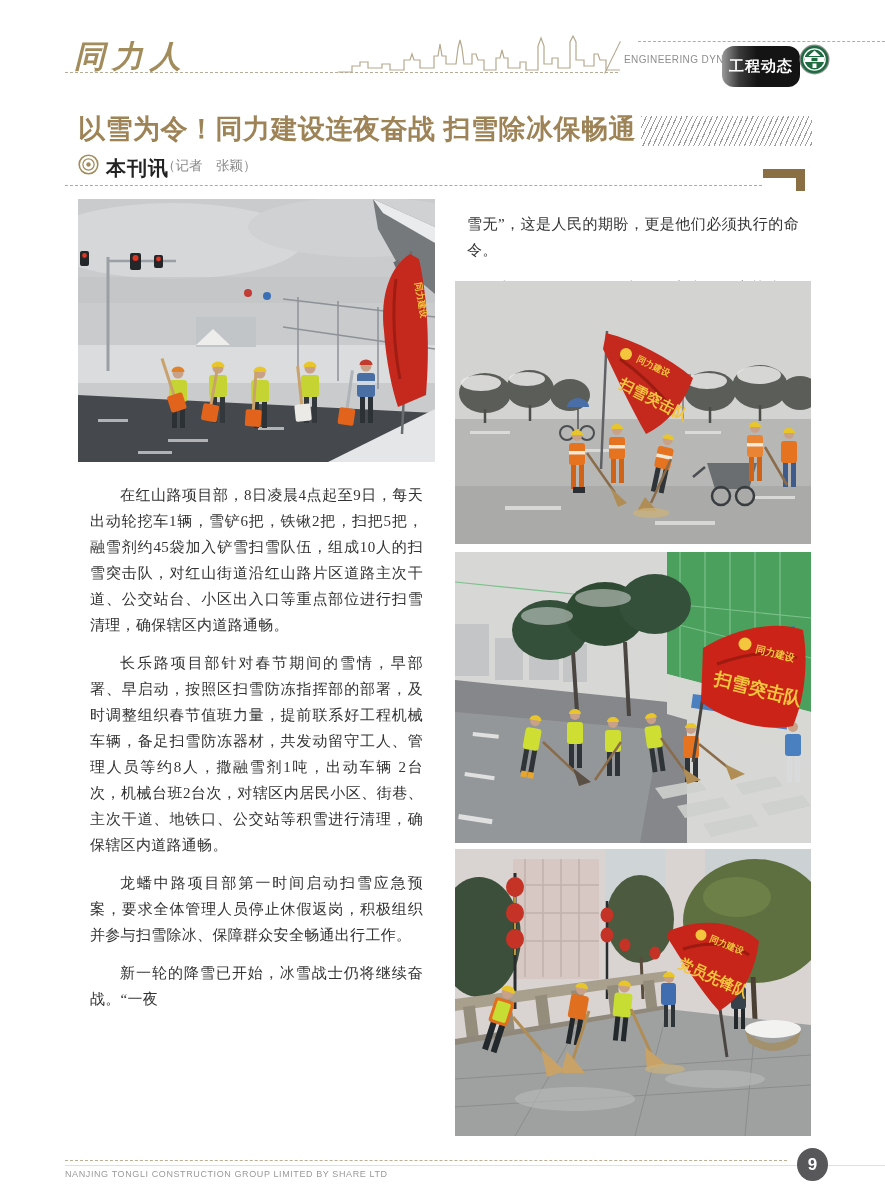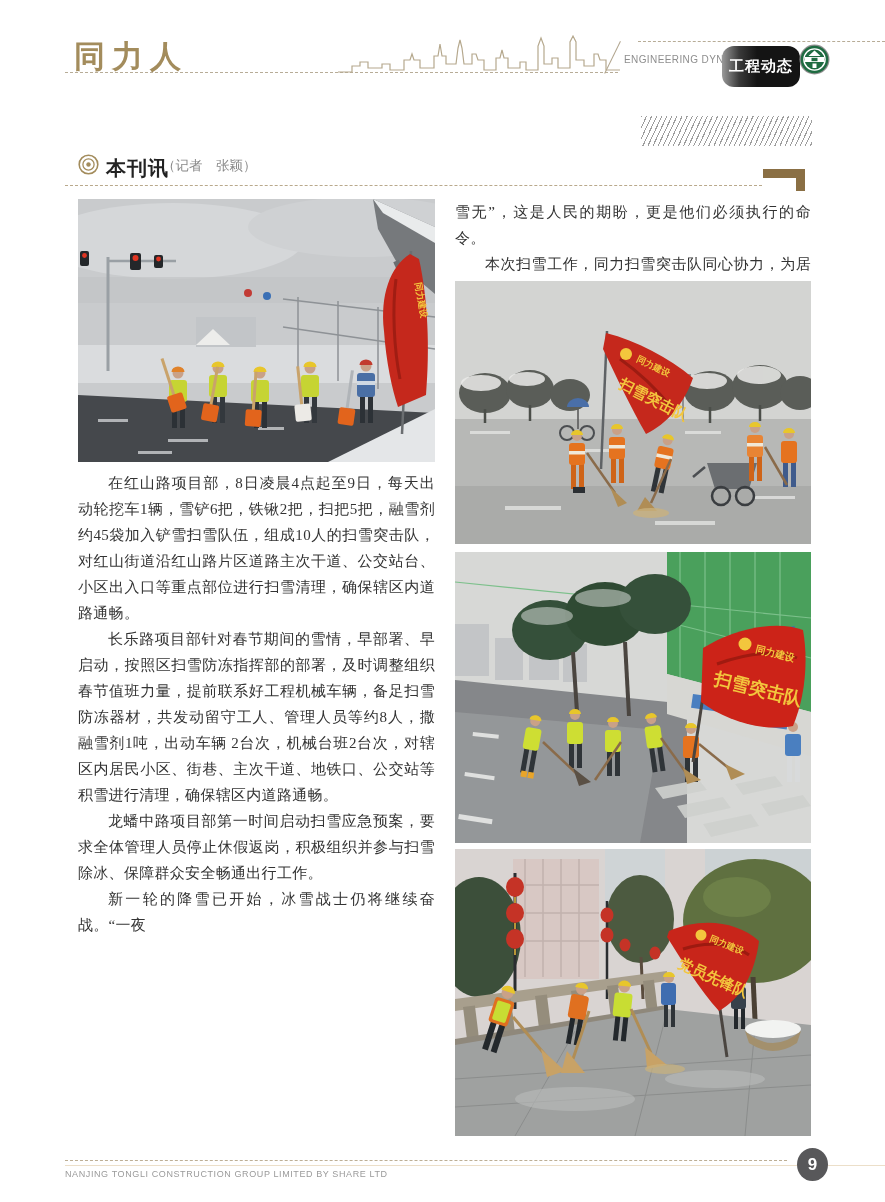--- a/index.html
+++ b/index.html
@@ -2,21 +2,21 @@
 <html><head>
 <meta charset="utf-8">
 <style>
   * { margin:0; padding:0; box-sizing:border-box; }
   html,body { background:#ffffff; }
   body { font-family:"Liberation Sans", sans-serif; }
   .page { position:relative; width:885px; height:1202px; background:#ffffff; overflow:hidden; }
 
   
   .logo-zh { position:absolute; left:74px; top:36px; font-family:"Liberation Serif", serif;
-             font-size:31px; font-weight:bold; letter-spacing:7px; color:#a38c5c; }
+             font-size:31px; font-weight:bold; font-style:italic; letter-spacing:7px; color:#a38c5c; }
   .head-dash-left { position:absolute; left:65px; top:72px; width:553px; border-top:1px dashed #b7ac97; }
   .head-dash-right { position:absolute; left:638px; top:41px; width:247px; border-top:1px dashed #b7ac97; }
   .head-slash { position:absolute; left:620px; top:41px; width:1px; height:36px; background:#b1a58e;
                 transform:rotate(26deg); transform-origin:top left; }
   .skyline { position:absolute; left:338px; top:34px; }
   .section-en { position:absolute; left:624px; top:54px; font-size:10px; color:#8e8e8e; letter-spacing:0.4px; }
   .section-badge { position:absolute; left:722px; top:46px; width:78px; height:41px; border-radius:12px;
                    background:linear-gradient(90deg,#9a9a9a 0%,#3a3a3a 22%,#141414 45%);
                    color:#ffffff; font-size:15px; font-weight:bold; letter-spacing:1px;
                    display:flex; align-items:center; justify-content:center; }
@@ -35,21 +35,21 @@
 
   .rule-sep { position:absolute; left:65px; top:185px; width:697px; border-top:1px dashed #b9a98c; }
   .corner-bracket { position:absolute; left:763px; top:169px; width:42px; height:22px;
                     border-top:9px solid #8a6f44; border-right:9px solid #8a6f44; }
 
   
   .photo { position:absolute; display:block; }
   .photo svg { display:block; }
   .body-text { position:absolute; font-family:"Liberation Serif", serif; font-size:15px; line-height:26px;
                color:#333; text-align:justify; letter-spacing:0.3px; }
-  .body-text p { text-indent:2em; margin:0; }
+  .body-text p { text-indent:2em; margin:12px; }
   .body-text p.no-indent { text-indent:0; }
   .col-left-text { left:78px; top:470px; width:357px; }
   .col-right-text { left:455px; top:199px; width:356px; }
 
   
   .foot-dash { position:absolute; left:65px; top:1160px; width:722px; border-top:1px dashed #bdae94; }
   .foot-tan  { position:absolute; left:65px; top:1165px; width:820px; border-top:1px solid #ecdfc9; }
   .foot-company { position:absolute; left:65px; top:1169px; font-size:9px; color:#9a9a9a; letter-spacing:0.6px; }
   .page-num { position:absolute; left:797px; top:1148px; width:31px; height:33px; border-radius:50%;
               background:#58585a; color:#fff; font-size:17px; font-weight:bold;
@@ -77,20 +77,21 @@
   <svg class="logo-circle" width="31" height="31" viewBox="0 0 31 31">
     <circle cx="15.5" cy="15.5" r="15" fill="#8f8f8f"></circle>
     <circle cx="15.5" cy="15.5" r="13.8" fill="#1e6b41"></circle>
     <circle cx="15.5" cy="15.5" r="10.6" fill="none" stroke="#ffffff" stroke-width="1.4"></circle>
     <rect x="6" y="13" width="19" height="5" fill="#ffffff"></rect>
     <polygon points="15.5,6.5 21.5,12 9.5,12" fill="#ffffff"></polygon>
     <rect x="12.5" y="13.8" width="6" height="3.4" fill="#1e6b41"></rect>
     <rect x="13.5" y="19.5" width="4" height="4.5" fill="#ffffff"></rect>
   </svg>
 
+  <div class="headline">以雪为令！同力建设连夜奋战 扫雪除冰保畅通</div>
   <div class="headline-hatch"></div>
 
   <svg class="byline-icon" width="21" height="21" viewBox="0 0 21 21">
     <circle cx="10.5" cy="10.5" r="9.3" fill="none" stroke="#a38c5c" stroke-width="1.6"></circle>
     <circle cx="10.5" cy="10.5" r="5.6" fill="none" stroke="#a38c5c" stroke-width="1.3"></circle>
     <circle cx="10.5" cy="10.5" r="2.2" fill="#a38c5c"></circle>
   </svg>
   <div class="byline-source">本刊讯</div>
   <div class="byline-reporter">（记者　张颖）</div>
 

